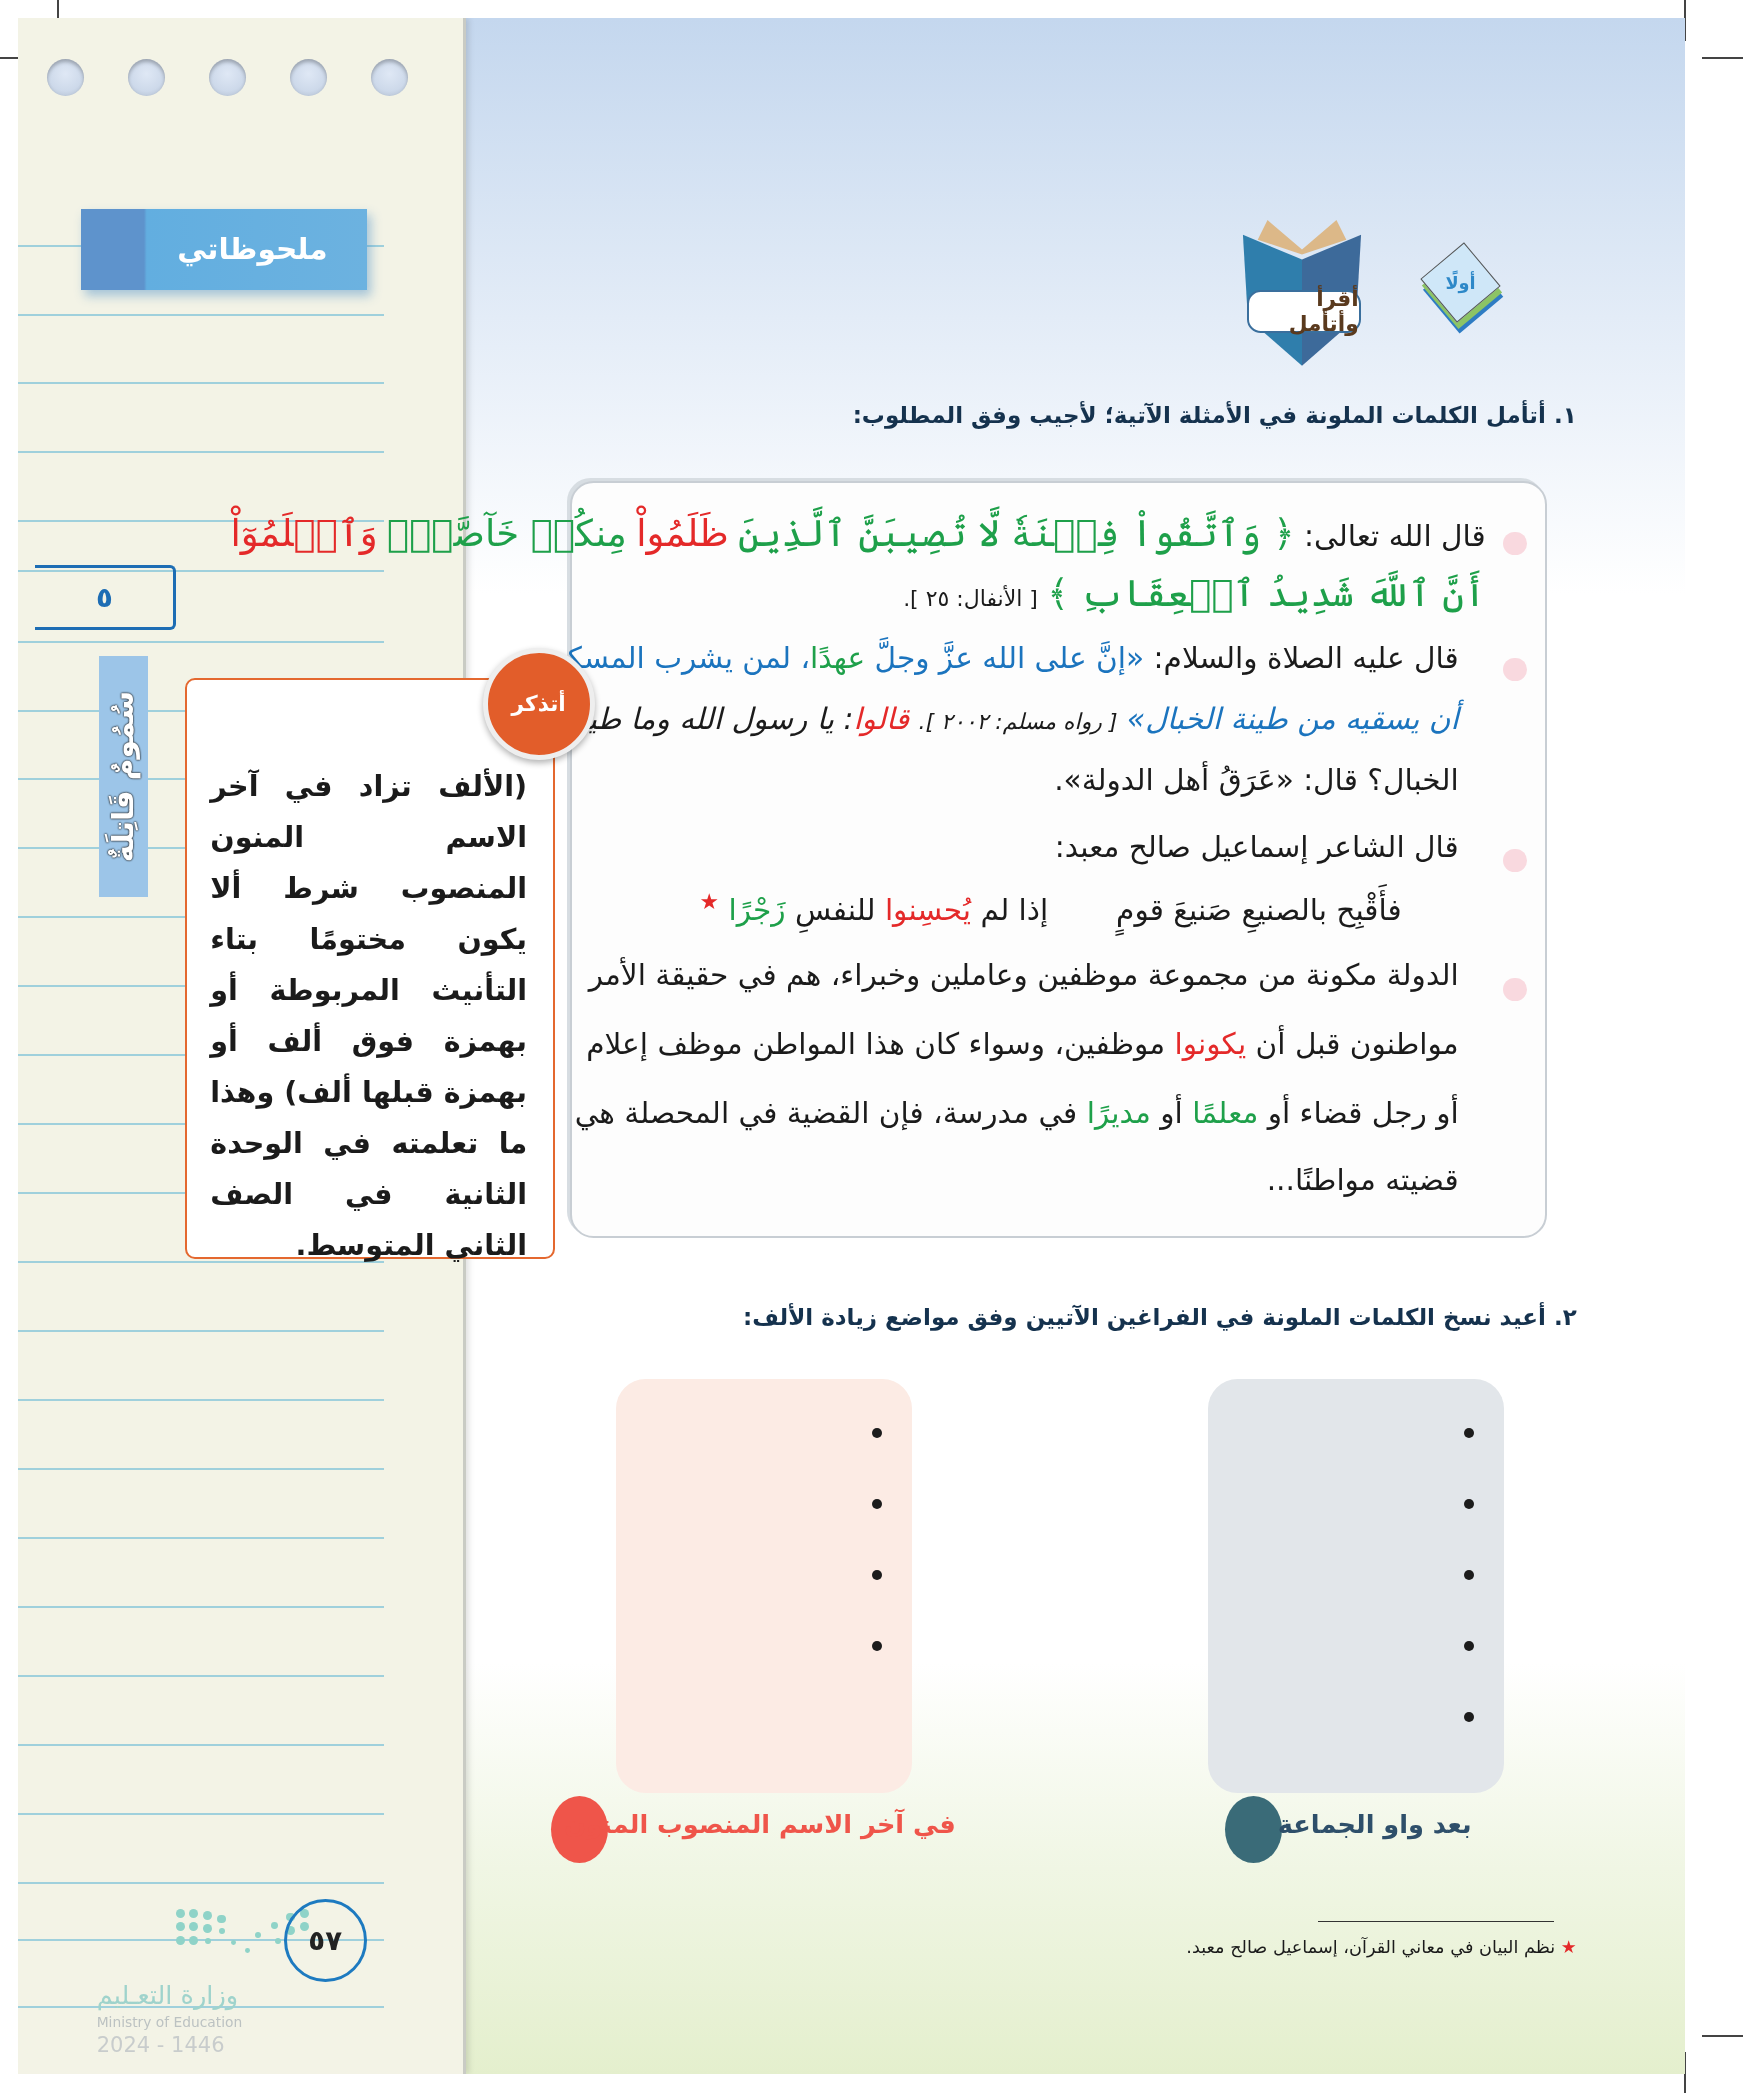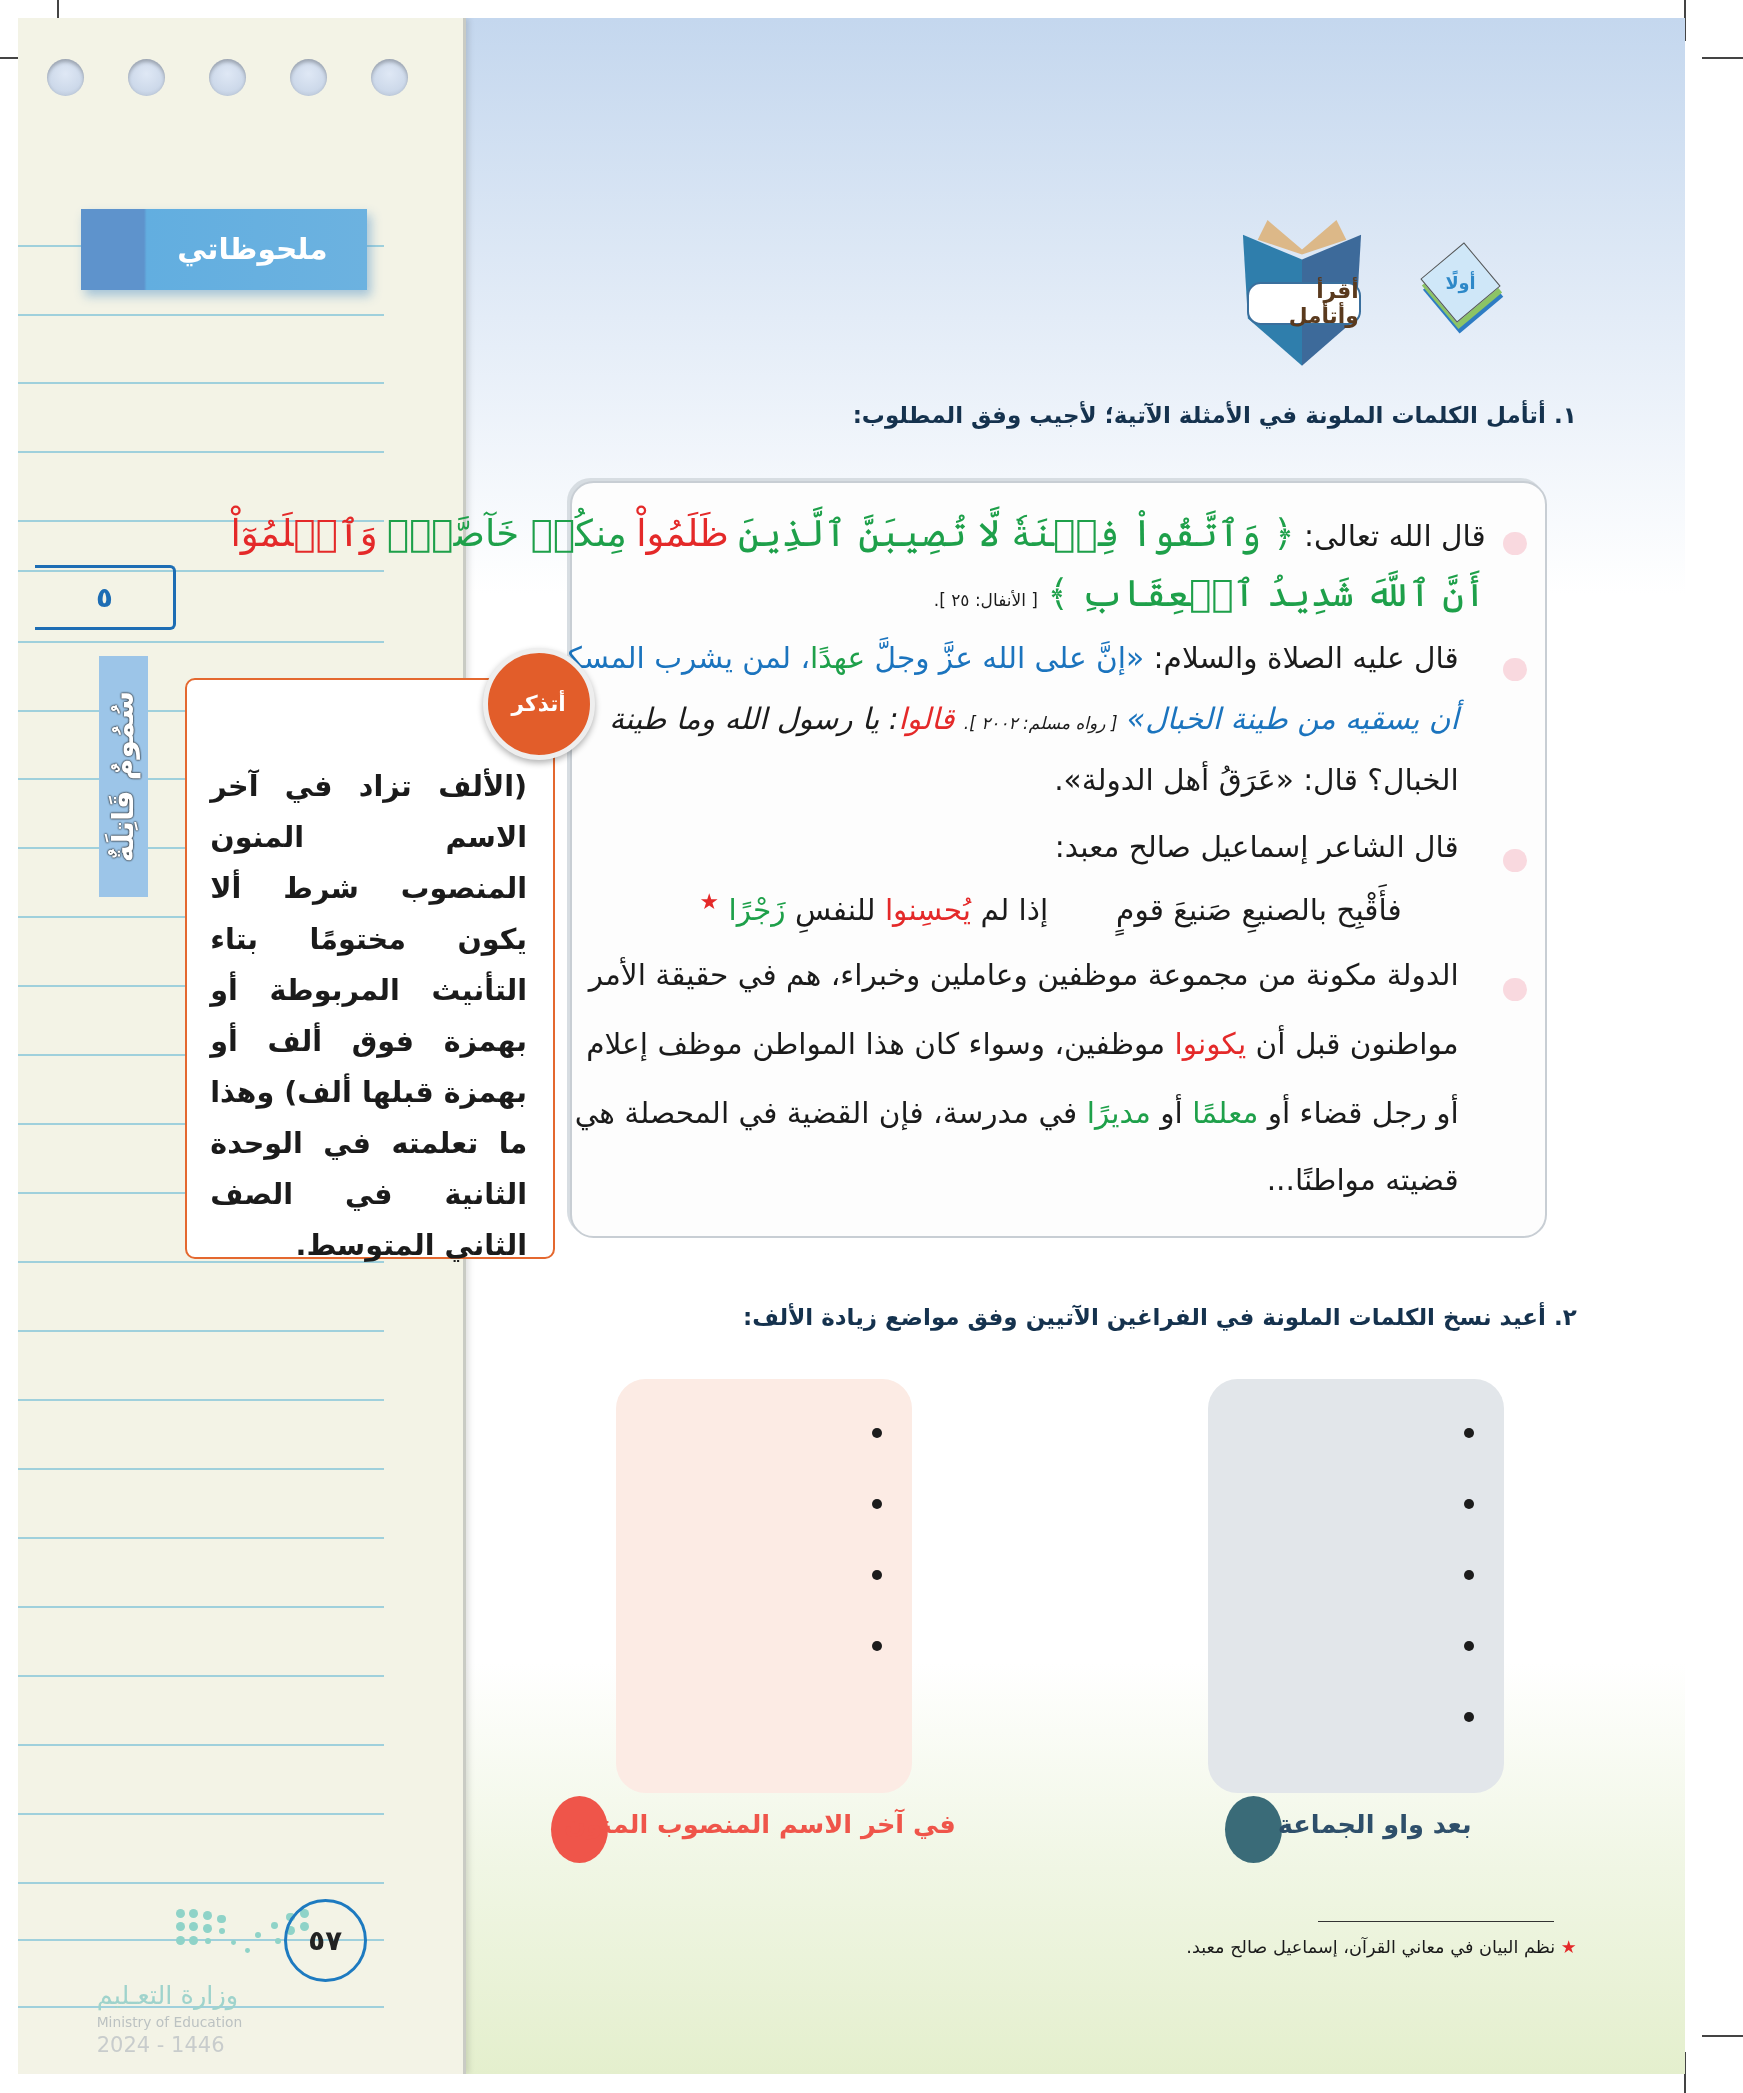--- a/index.html
+++ b/index.html
@@ -73,21 +73,21 @@
     background:#e25d2a; border:5.9px solid #eeeeee; box-shadow:0 3px 5.9px rgba(0,0,0,0.3);
     display:flex; align-items:center; justify-content:center;
   }
   .remember-badge span { color:#ffffff; font-weight:bold; font-size:21.7px; direction:rtl; }
 
   
   .book {
     position:absolute; left:1220px; top:192px; width:128px; height:158px;
   }
   .book-label {
-    position:absolute; left:1229px; top:264px; width:110px; height:39px; background:#fff; border-radius:13.8px;
+    position:absolute; left:1229px; top:272px; width:110px; height:39px; background:#fff; border-radius:13.8px;
     display:flex; align-items:center; justify-content:flex-start; border:2px solid #3a6f9d;
   }
   .book-label span { font-weight:bold; color:#5a3a1e; font-size:21.7px; direction:rtl; }
   .first-card {
     position:absolute; left:1414px; top:236px; width:55px; height:55px; background:#cfe7f8;
     border:1px solid #555; transform:rotate(-40deg);
     box-shadow: -3px 5.9px 0 #8cc465, -4.9px 9.9px 0 #2e7cc3;
     display:flex; align-items:center; justify-content:center;
   }
   .first-card span { color:#2d88c8; font-weight:bold; font-size:17.7px; transform:rotate(40deg); }
@@ -99,21 +99,21 @@
   .examples {
     position:absolute; left:552px; top:463px; width:977px; height:757px;
     background:#fdfdfd; border:2px solid #c8ced4; border-radius:23.6px; box-sizing:border-box;
     box-shadow: -3px -3px 0 #d7dde2;
   }
   .line { position:absolute; right:86px; direction:rtl; font-size:29.6px; color:#1b1b1b; white-space:nowrap; }
   .bullet { position:absolute; right:17.7px; width:23.6px; height:23.6px; border-radius:50%; background:#f9d9df; }
   .green { color:#1ea04a;text-align:right; }
   .red { color:#e42929; }
   .blue { color:#1b74be; }
-  .small { font-size:17px; }
+  .small { font-size:22px; }
   .quran { font-family: "DejaVu Serif", serif; font-size:37px; }
 
   .answer-box {
     position:absolute; width:296px; height:414px; border-radius:29.6px;
   }
   .answer-box .dot { position:absolute; right:29.6px; width:9.9px; height:9.9px; border-radius:50%; background:#1c1c1c; }
   .legend-dot { position:absolute; width:57px; height:67px; border-radius:50%; }
   .legend-label { position:absolute; font-size:25.6px; font-weight:bold; direction:rtl; white-space:nowrap; }
 
   .footnote-rule { position:absolute; left:1300px; top:1903px; width:236px; height:1px; background:#333; }

